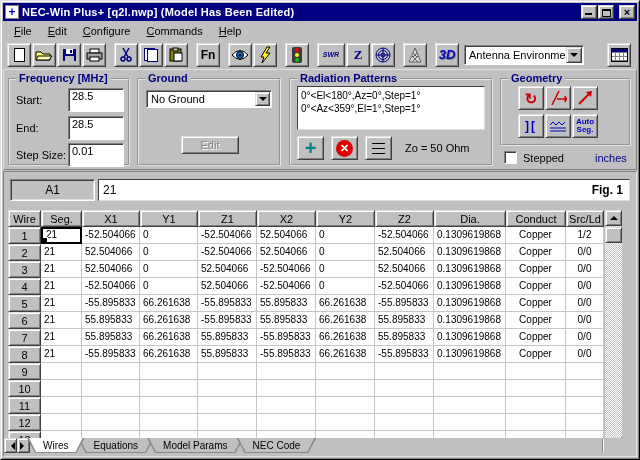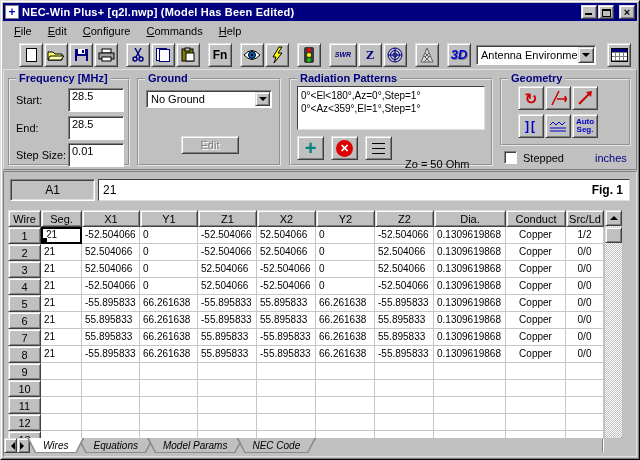--- a/index.html
+++ b/index.html
@@ -27,21 +27,21 @@
   .g-max { position:absolute; left:3px; top:3px; width:9px; height:8px; border:1px solid #000; border-top-width:2px; }
   .g-close { font-size:11px; font-weight:bold; line-height:12px; }
   .tb-gap { width:3px; }
 
   
   .menubar { position:absolute; left:3px; top:22px; right:3px; height:18px; display:flex; align-items:center; padding-left:4px; gap:2px; }
   .menu-item { display:inline-block; padding:2px 7px; }
   .menu-item::first-letter { text-decoration:underline; }
 
   
-  .toolbar { position:absolute; left:3px; top:40px; right:3px; height:29px; display:flex; align-items:center; padding-left:16px; }
+  .toolbar { position:absolute; left:3px; top:40px; right:3px; height:29px; display:flex; align-items:center; padding-left:4px; }
   .tbtn { width:24px; height:24px; margin-right:1px; }
   .tsep { width:7px; height:24px; }
   .i-page { width:11px; height:14px; background:#fff; border:1px solid #000; }
   .fn-label { font-weight:bold; font-size:12px; }
   .swr-label { font-weight:bold; font-size:7px; color:#000080; font-style:italic; }
   .z-label { font-weight:bold; font-size:13px; color:#000080; font-family:"Liberation Serif", serif; }
   .threed-label { font-weight:bold; font-size:13px; color:#0000cc; text-shadow:1px 1px 0 #808080; font-style:italic; }
   .env-select { width:120px; height:20px; background:#fff; border:1px solid; border-color:#808080 #fff #fff #808080;
                 box-shadow: inset 1px 1px 0 #404040; display:flex; align-items:center; margin-left:4px; }
   .env-select .val { flex:1; padding-left:4px; white-space:nowrap; overflow:hidden; }
@@ -76,21 +76,21 @@
            box-shadow: inset 1px 1px 0 #404040; display:flex; align-items:center; }
   .combo .val { flex:1; padding-left:4px; }
   .btn-disabled { color:#808080; text-shadow:1px 1px 0 #fff; }
   .listbox { position:absolute; background:#fff; border:1px solid; border-color:#404040 #dfdfdf #dfdfdf #404040;
              font-size:10px; line-height:13px; padding:2px 3px; white-space:nowrap; overflow:hidden; }
   .rad-btn { position:absolute; width:27px; height:24px; }
   .plus-glyph { color:#008080; font-size:20px; font-weight:bold; line-height:18px; }
   .del-glyph { width:17px; height:17px; border-radius:50%; background:#dd0000; color:#fff; font-weight:bold;
                font-size:11px; display:flex; align-items:center; justify-content:center; }
   .i-lines { width:13px; height:11px; background:repeating-linear-gradient(to bottom,#000 0 1px,transparent 1px 5px); }
-  .zo-label { position:absolute; font-size:11px;margin-top:16px; }
+  .zo-label { position:absolute; font-size:11px; }
   .geo-btn { position:absolute; width:26px; height:24px; }
   .red-glyph { color:#cc0000; font-weight:bold; font-size:15px; line-height:15px; }
   .brk-glyph { color:#0000cc; font-weight:bold; font-size:12px; letter-spacing:2px; }
   .autoseg { color:#0000cc; font-weight:bold; font-size:8px; line-height:8px; text-align:center; }
   .checkbox { position:absolute; width:13px; height:13px; background:#fff; border:1px solid; border-color:#808080 #fff #fff #808080; box-shadow: inset 1px 1px 0 #404040; }
   .stepped-label { position:absolute; }
   .units-label { position:absolute; color:#000080; font-weight:normal; }
 
   
   .sheet-panel { position:absolute; left:3px; top:171px; right:3px; bottom:3px;
@@ -124,21 +124,21 @@
              background-size:2px 2px; background-position:0 0,1px 1px; }
   .vs-btn { position:absolute; left:0; width:17px; height:16px; }
   .vs-thumb { position:absolute; left:0; top:17px; width:17px; height:16px; }
 
   
   .tabstrip { position:absolute; left:4px; top:438px; right:4px; height:16px; background:#c0c0c0; display:flex; align-items:flex-start; }
   .tab-scroll { width:13px; height:15px; margin-top:0; }
   .tabs { display:flex; margin-left:4px; }
   .tab { position:relative; height:15px; padding:0 16px; margin-left:-7px;
          clip-path:polygon(0 0,100% 0,calc(100% - 8px) 100%,8px 100%);
-         background:#8a8a8a; display:flex; align-items:center; justify-content:center; font-size:10px;font-style:italic; }
+         background:#8a8a8a; display:flex; align-items:center; justify-content:center; font-size:10px; }
   .tab::before { content:""; position:absolute; inset:0 1px 1px 1px;
                  clip-path:polygon(1px 0,calc(100% - 1px) 0,calc(100% - 8px) 100%,8px 100%);
                  background:#c0c0c0; z-index:0; }
   .tab.active::before { background:#fff; }
   .tab.active { z-index:5; }
   .tab span { position:relative; z-index:1; }
   .strip-div { position:absolute; left:598px; top:1px; width:2px; height:13px; border-left:1px solid #808080; border-right:1px solid #fff; }
 
   svg { display:block; }
 </style>

